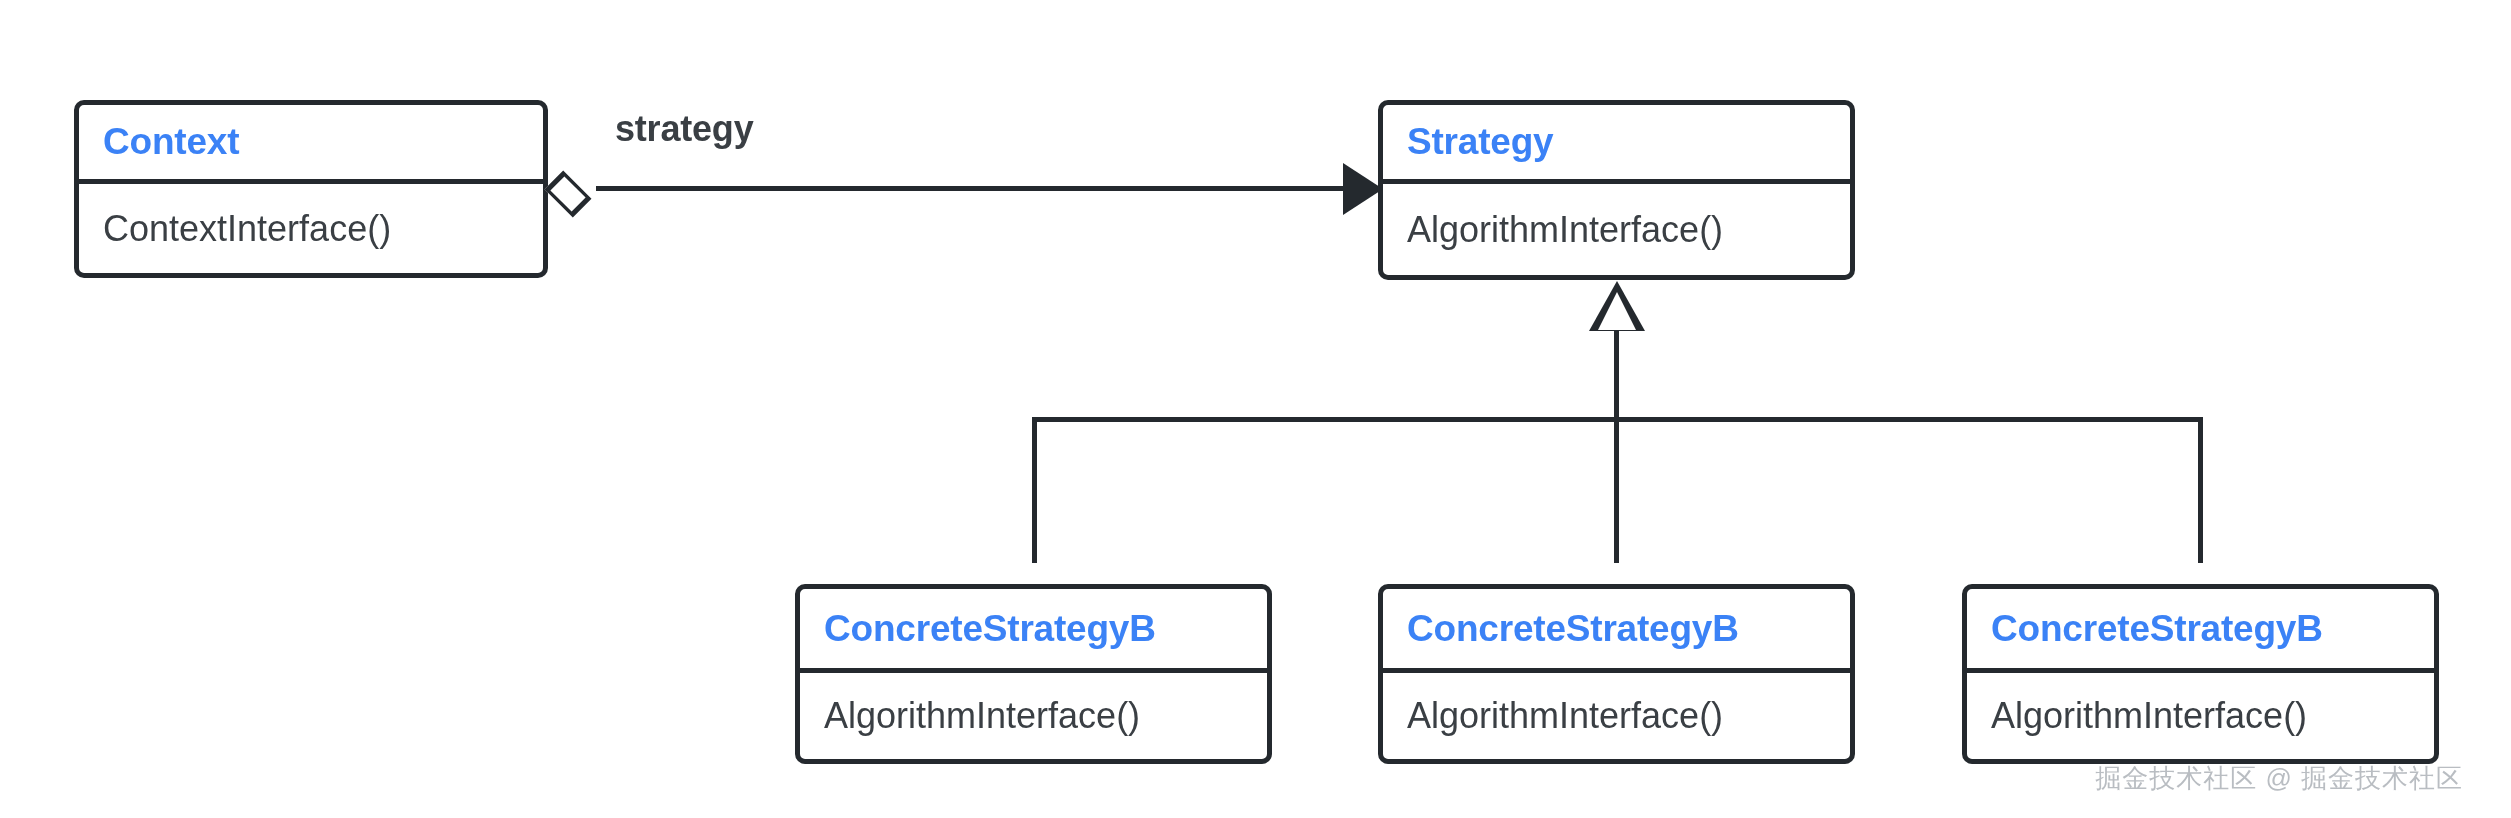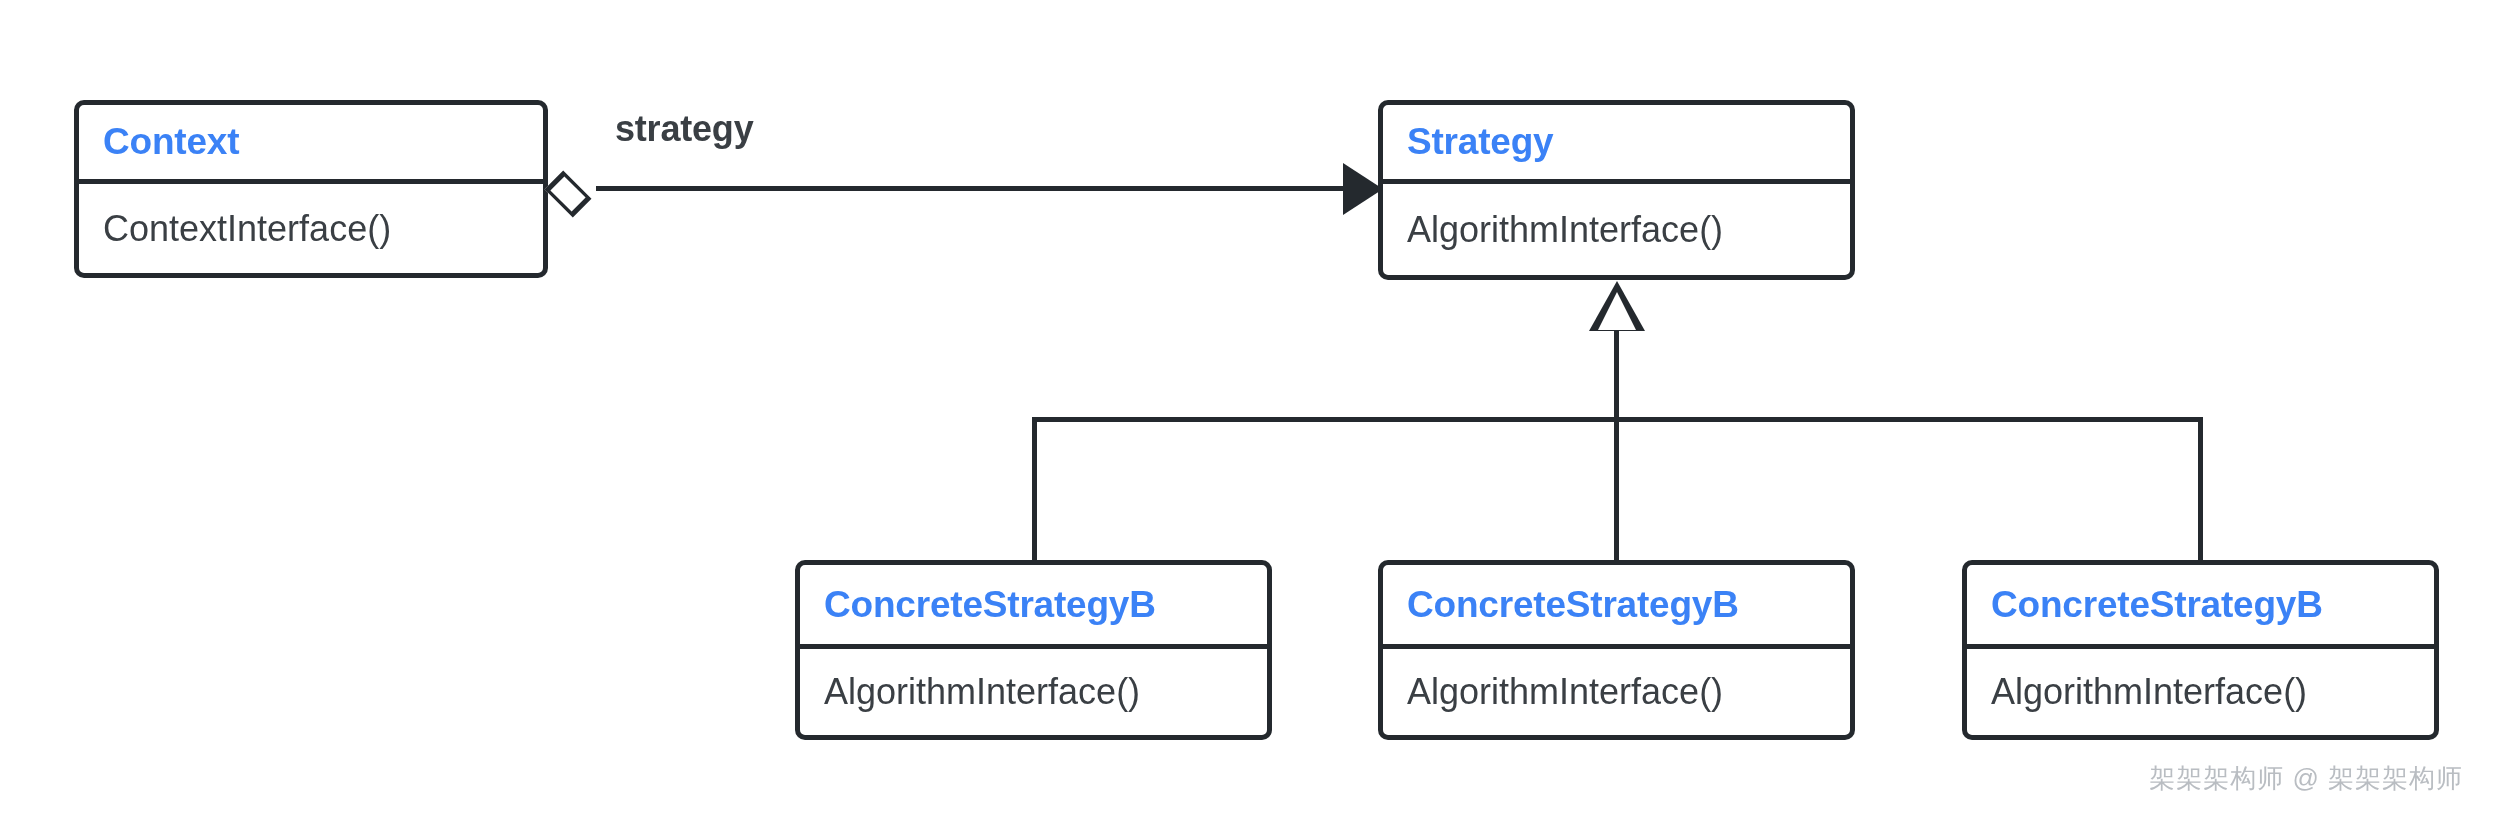--- a/index.html
+++ b/index.html
@@ -52,21 +52,21 @@
 
   
   .box-context  { left: 74px;   top: 100px; width: 474px; height: 178px; }
   .box-strategy { left: 1378px; top: 100px; width: 477px; height: 180px; }
   .box-context  .uml-name,
   .box-strategy .uml-name   { height: 79px; font-size: 37px; }
   .box-context  .uml-members,
   .box-strategy .uml-members{ font-size: 36px; }
 
   
-  .box-cs { top: 560px; width: 477px; height: 180px; }
+  .box-cs { top: 584px; width: 477px; height: 180px; }
   .box-cs1 { left: 795px; }
   .box-cs2 { left: 1378px; }
   .box-cs3 { left: 1962px; }
   .box-cs .uml-name    { height: 84px; font-size: 37px; }
   .box-cs .uml-members { font-size: 36px; }
 
   
   .edge {
     position: absolute;
     background: #24292e;
@@ -178,15 +178,15 @@
   <div class="uml-class box-cs box-cs2">
     <div class="uml-name">ConcreteStrategyB</div>
     <div class="uml-members">AlgorithmInterface()</div>
   </div>
 
   <div class="uml-class box-cs box-cs3">
     <div class="uml-name">ConcreteStrategyB</div>
     <div class="uml-members">AlgorithmInterface()</div>
   </div>
 
-  <div class="watermark">架架架构师 @ 架架架构师</div>
+  <div class="watermark">掘金技术社区 @ 掘金技术社区</div>
 
 </div>
 
 </body></html>

